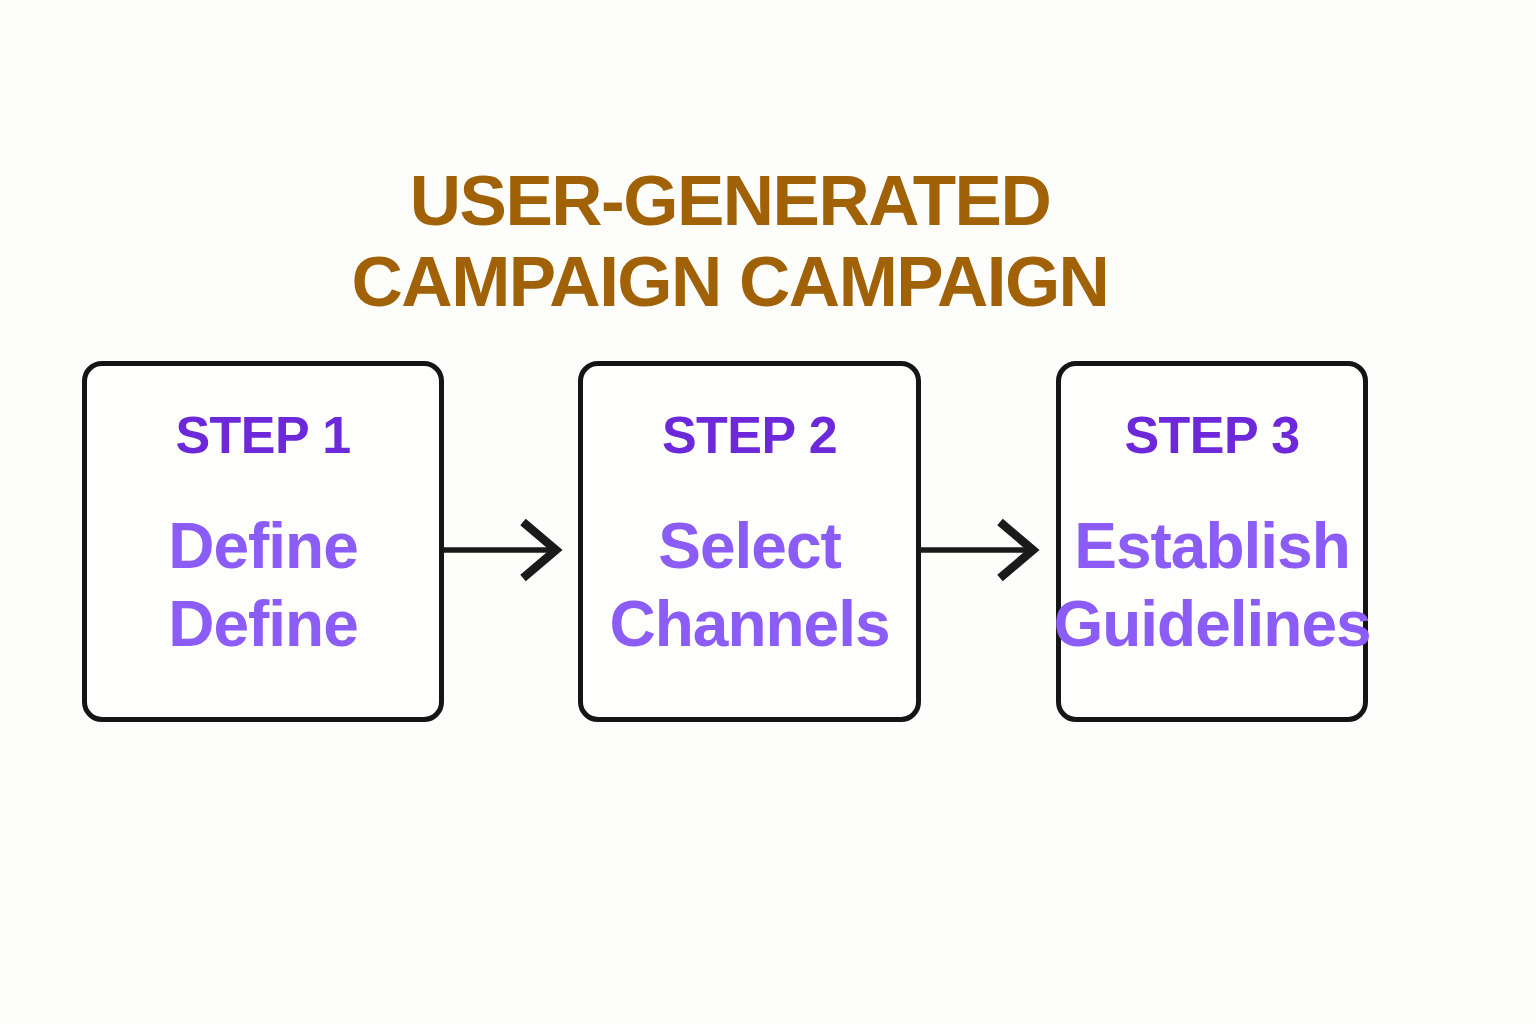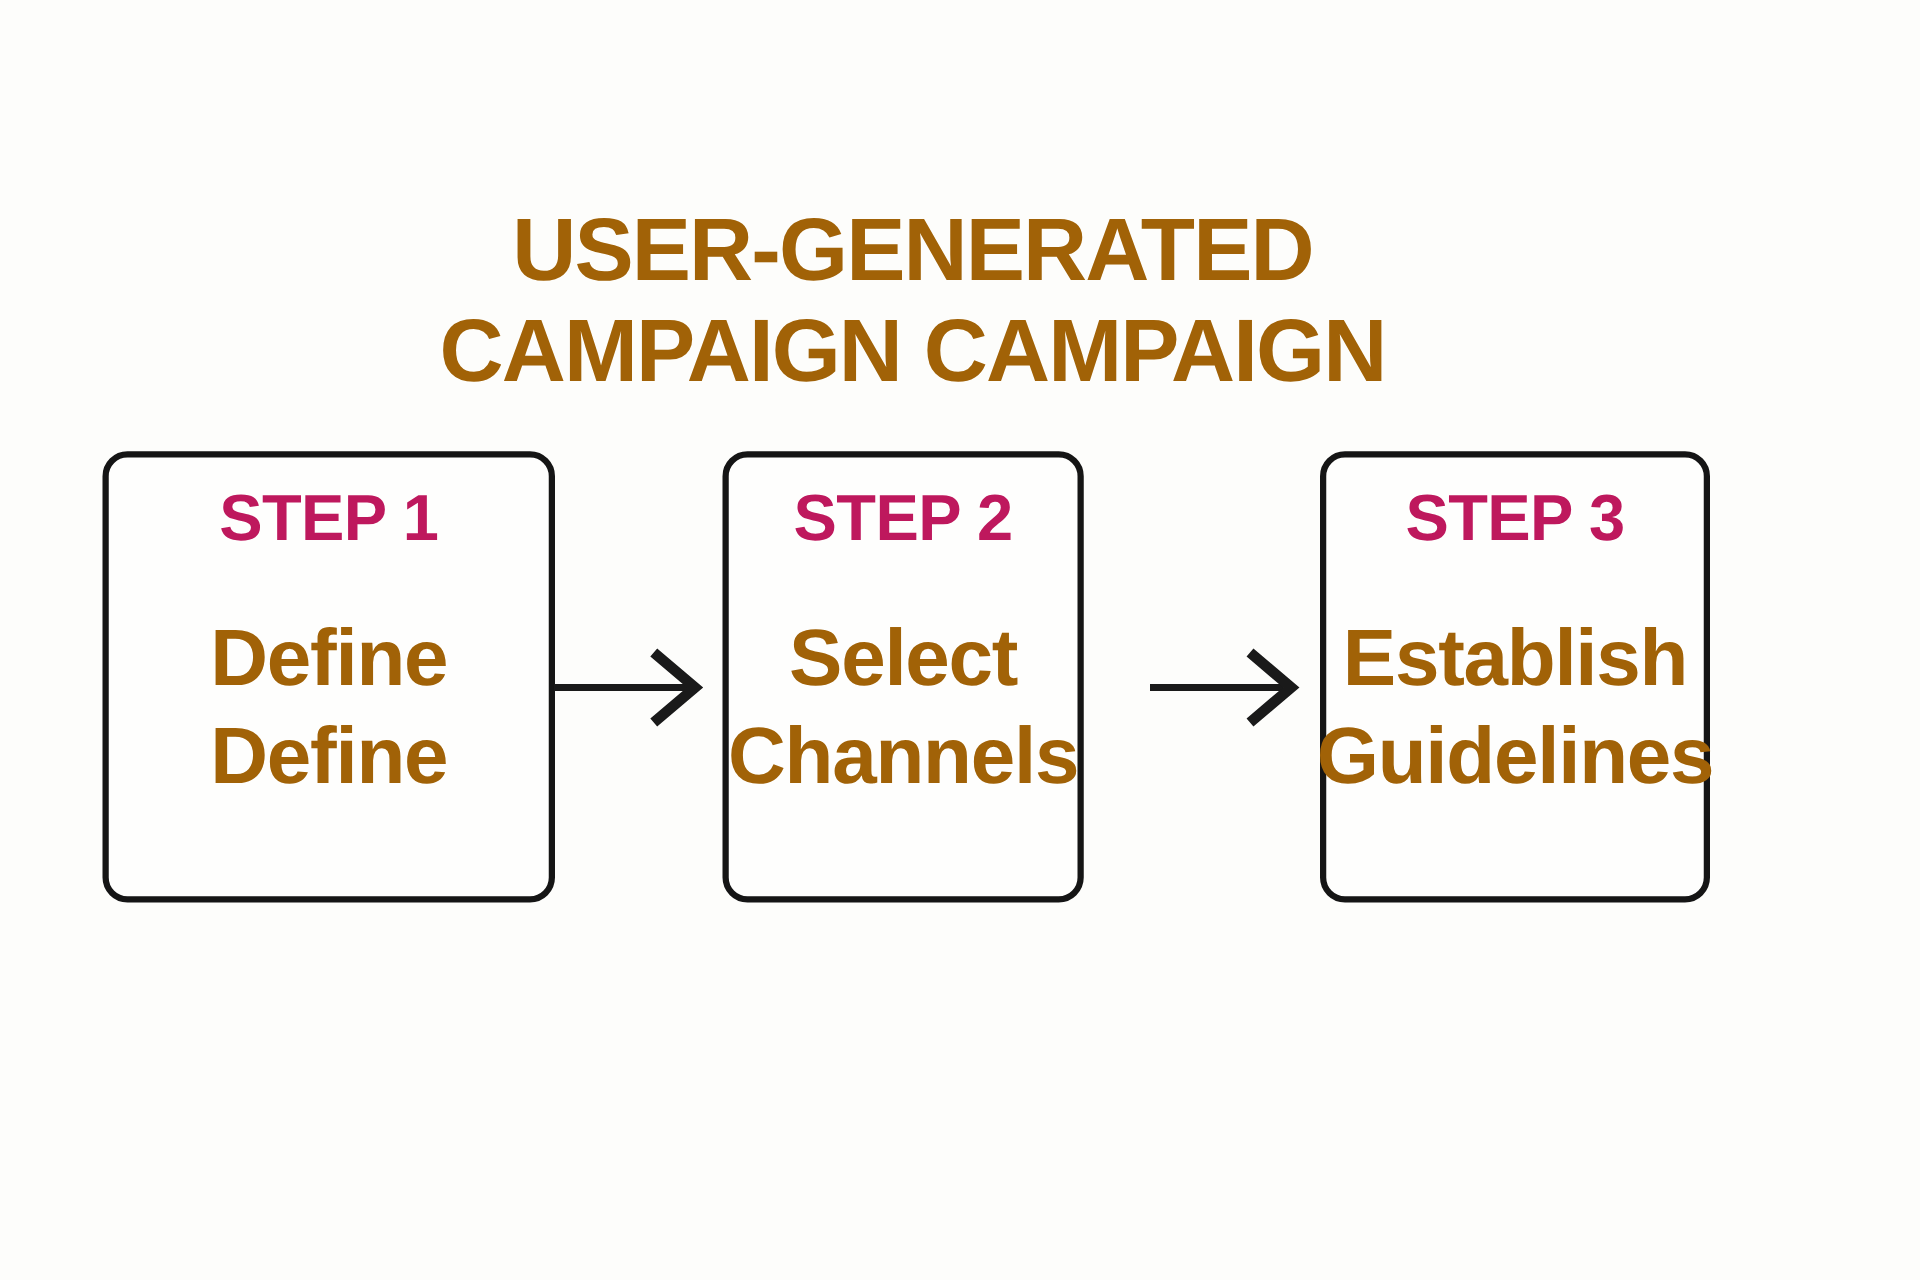--- a/index.html
+++ b/index.html
@@ -36,38 +36,38 @@
     box-sizing: border-box;
     background: #fefefd;
     border: 5px solid #151515;
     border-radius: 20px;
     display: flex;
     flex-direction: column;
     align-items: center;
     text-align: center;
   }
   .step-box.box-1 { left: 82px;   width: 362px; }
-  .step-box.box-2 { left: 578px;  width: 289px; }
+  .step-box.box-2 { left: 578px;  width: 343px; }
   .step-box.box-3 { left: 1056px; width: 312px; }
 
   .step-label {
-    margin-top: 23px;
+    margin-top: 43px;
     font-size: 52px;
     font-weight: bold;
     line-height: 1;
     letter-spacing: -0.5px;
-    color: #be185d;
+    color: #6d28d9;
   }
   .step-title {
     margin-top: 46px;
     font-size: 64px;
     font-weight: bold;
     line-height: 1.22;
     letter-spacing: -1px;
-    color: #a16207;
+    color: #8b5cf6;
   }
   .step-title .step-title-line { display: block; }
 
   .arrow {
     position: absolute;
     top: 505px;
     width: 125px;
     height: 90px;
   }
   .arrow.arrow-1 { left: 443px; }

